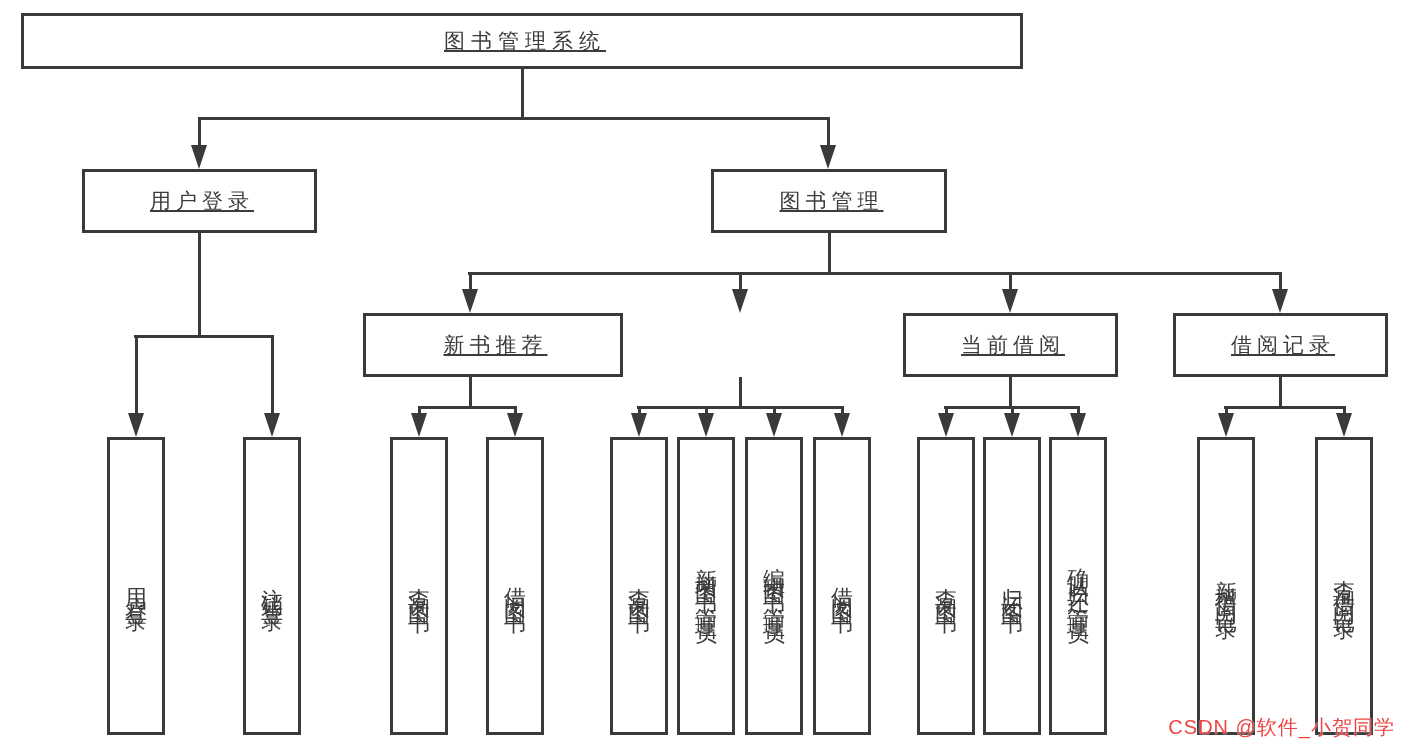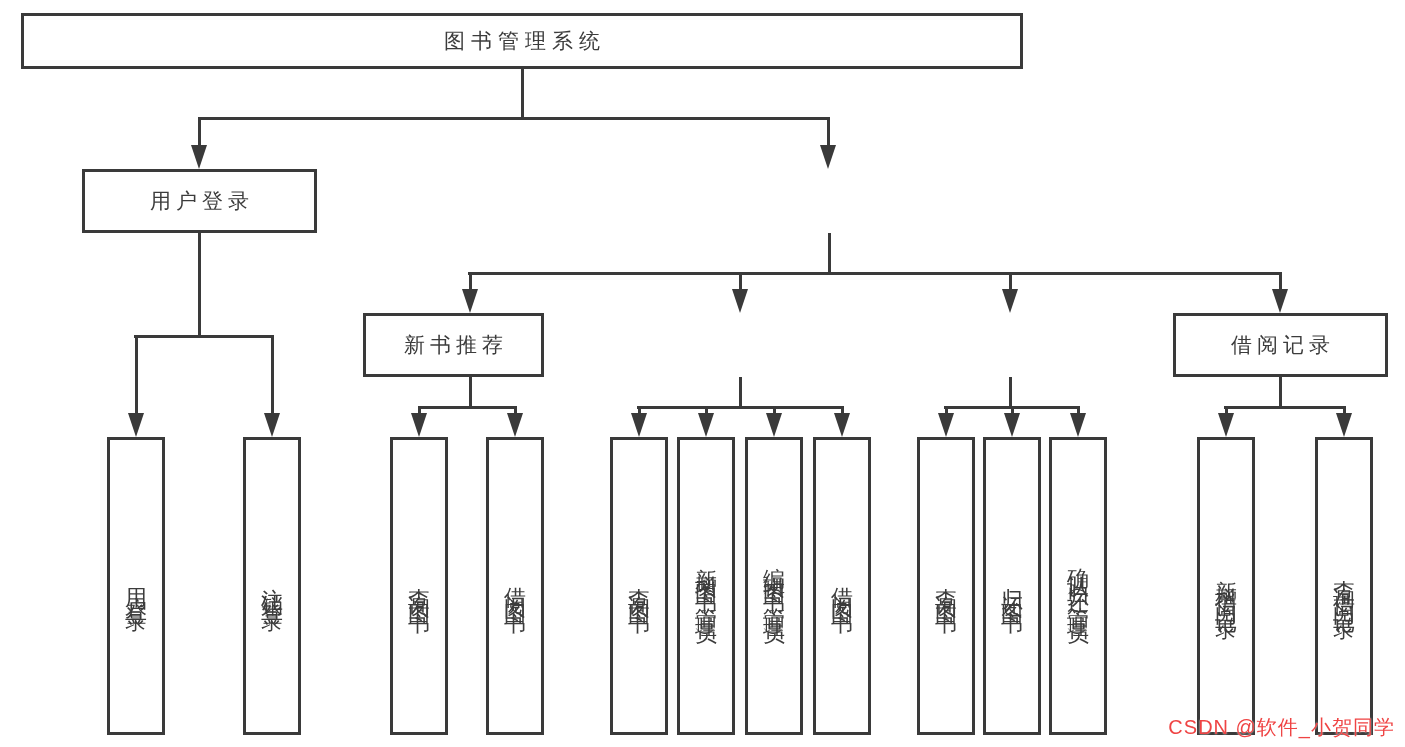--- a/index.html
+++ b/index.html
@@ -18,20 +18,21 @@
     display:flex;
     align-items:center;
     justify-content:center;
     color:#3c3c3c;
   }
   .hlbl{
     font-size:21px;
     letter-spacing:5px;
     text-indent:5px;
     white-space:nowrap;
+    text-decoration:underline;
   }
   .root .hlbl{font-size:21px;letter-spacing:6px;text-indent:6px;}
   .vlbl{
     writing-mode:vertical-rl;
     text-orientation:mixed;
     font-size:22px;
     letter-spacing:8px;
     line-height:1;
     white-space:nowrap;
   }
@@ -65,41 +66,47 @@
   <div class="vl" style="left:520.5px;top:69px;height:48px"></div>
   <div class="hl" style="left:197.5px;top:117px;width:632px"></div>
   <div class="vl" style="left:197.5px;top:117px;height:31px"></div>
   <div class="ah" style="left:191px;top:145px"></div>
   <div class="vl" style="left:827px;top:117px;height:31px"></div>
   <div class="ah" style="left:820px;top:145px"></div>
 
   <div class="box" style="left:82px;top:169px;width:235px;height:64px">
     <span class="hlbl">用户登录</span>
   </div>
+  <div class="box" style="left:711px;top:169px;width:236px;height:64px">
+    <span class="hlbl">图书管理</span>
+  </div>
 
   <div class="vl" style="left:198px;top:233px;height:104px"></div>
   <div class="hl" style="left:134px;top:335px;width:140px"></div>
   <div class="vl" style="left:134.5px;top:335px;height:82px"></div>
   <div class="ah" style="left:128px;top:413px"></div>
   <div class="vl" style="left:270.5px;top:335px;height:82px"></div>
   <div class="ah" style="left:264px;top:413px"></div>
 
   <div class="vl" style="left:827.5px;top:233px;height:41px"></div>
   <div class="hl" style="left:468px;top:272px;width:814px"></div>
   <div class="vl" style="left:469px;top:272px;height:20px"></div>
   <div class="ah" style="left:462px;top:289px"></div>
   <div class="vl" style="left:739px;top:272px;height:20px"></div>
   <div class="ah" style="left:732px;top:289px"></div>
   <div class="vl" style="left:1009px;top:272px;height:20px"></div>
   <div class="ah" style="left:1002px;top:289px"></div>
   <div class="vl" style="left:1279px;top:272px;height:20px"></div>
   <div class="ah" style="left:1272px;top:289px"></div>
 
-  <div class="box" style="left:363px;top:313px;width:181px;height:64px">
+  <div class="box" style="left:363px;top:313px;width:260px;height:64px">
     <span class="hlbl">新书推荐</span>
+  </div>
+  <div class="box" style="left:903px;top:313px;width:215px;height:64px">
+    <span class="hlbl">当前借阅</span>
   </div>
   <div class="box" style="left:1173px;top:313px;width:215px;height:64px">
     <span class="hlbl">借阅记录</span>
   </div>
 
   <div class="vl" style="left:469px;top:377px;height:31px"></div>
   <div class="hl" style="left:417.5px;top:406px;width:99px"></div>
   <div class="vl" style="left:417.5px;top:406px;height:11px"></div>
   <div class="ah" style="left:411px;top:413px"></div>
   <div class="vl" style="left:513.5px;top:406px;height:11px"></div>

